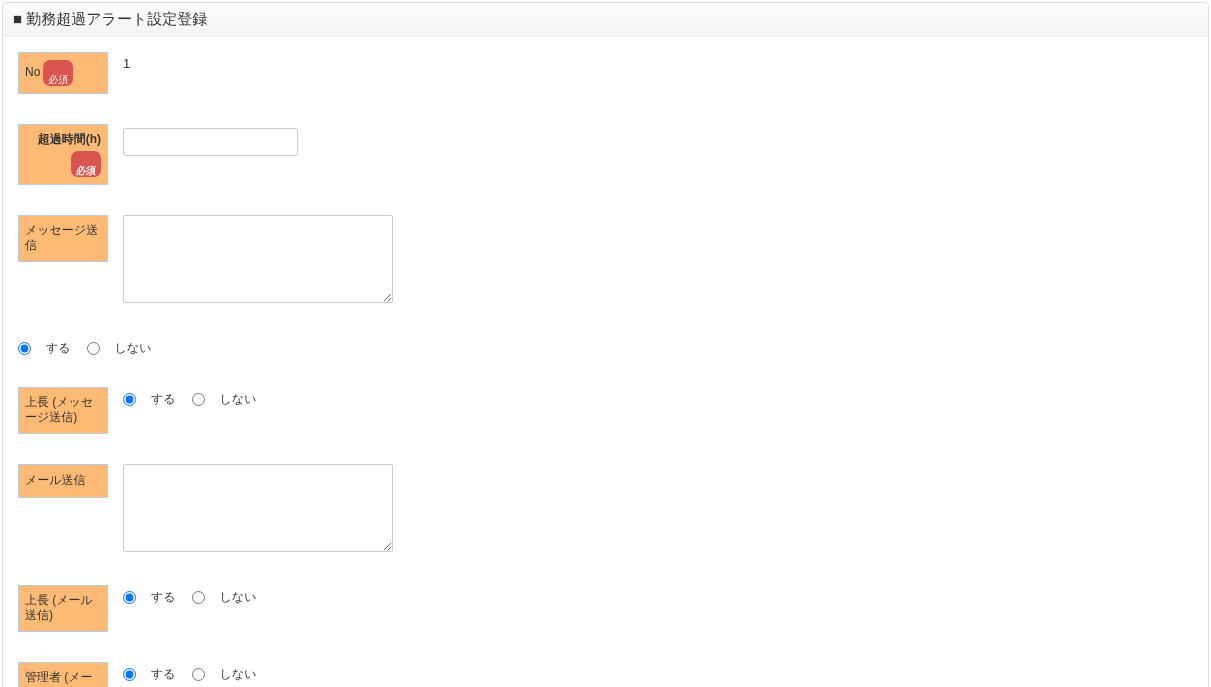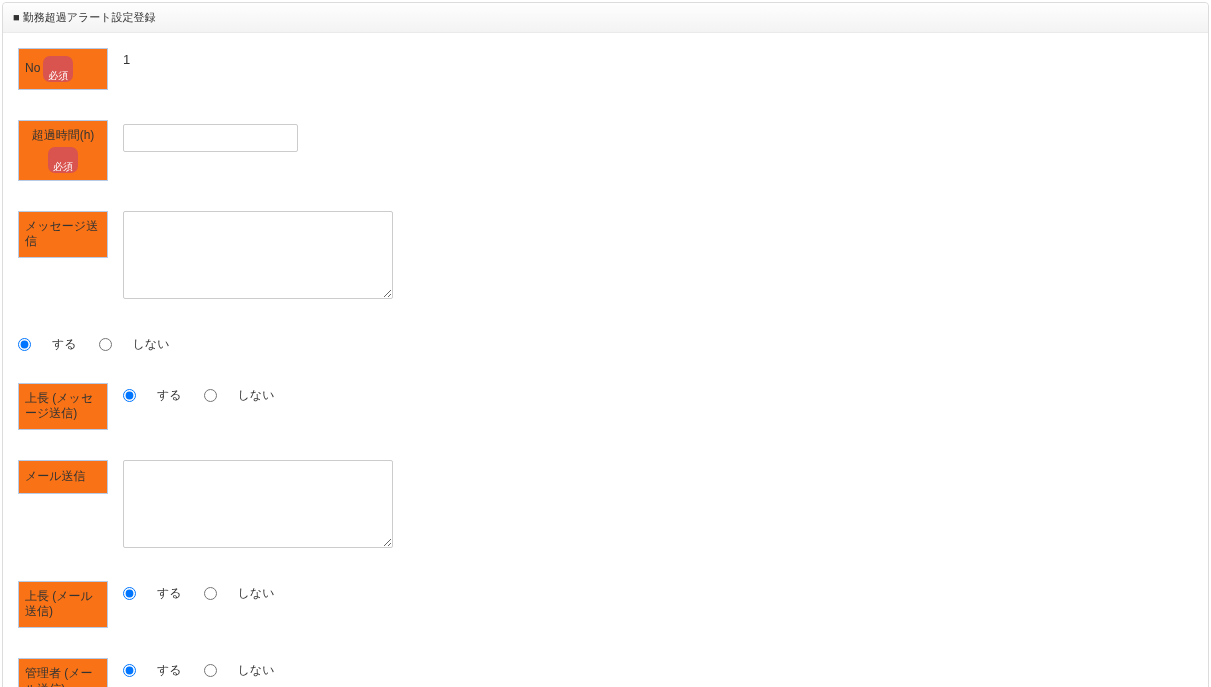--- a/index.html
+++ b/index.html
@@ -15,52 +15,53 @@
     }
     .panel {
       border: 1px solid #dcdcdc;
       border-radius: 4px;
       margin: 2px;
       background: #fff;
     }
     .panel-header {
       background: linear-gradient(to bottom, #fefefe 0%, #f3f3f3 100%);
       padding: 7px 10px;
-      font-size: 11px;
+      font-size: 15px;
       color: #333;
       border-bottom: 1px solid #eaeaea;
       border-radius: 4px 4px 0 0;
     }
     .panel-body {
       padding: 15px;
     }
     .form-row {
       display: flex;
       align-items: flex-start;
       margin-bottom: 30px;
     }
     .form-label {
       width: 90px;
       min-height: 34px;
-      background: #f97316;
+      background: #fdba74;
       border: 1px solid #b7cbe6;
       padding: 7px 6px;
       font-size: 12px;
       color: #333;
       display: flex;
       flex-direction: row;
       flex-wrap: wrap;
       align-items: center;
       gap: 3px;
       margin-right: 15px;
       line-height: 1.3;
     }
     .form-label.vertical {
       flex-direction: column;
-      align-items: center;
+      align-items: flex-end;
+      font-weight: bold;
     }
     .required-badge {
       display: inline-block;
       background: #d9534f;
       color: #fff;
       font-size: 10px;
       padding: 13px 5px;
       border-radius: 7px;
       line-height: 14px;
       height: 14px;
@@ -86,21 +87,21 @@
       border: 1px solid #ccc;
       padding: 4px 6px;
       font-size: 13px;
       font-family: inherit;
       resize: both;
       border-radius: 2px;
     }
     .radio-group {
       display: flex;
       align-items: center;
-      gap: 20px;
+      gap: 14px;
       font-size: 12px;
     }
     .radio-group input[type="radio"] {
       margin: 0 1px 0 0;
       vertical-align: middle;
     }
     .radio-group label {
       margin-right: 2px;
     }
   </style>

